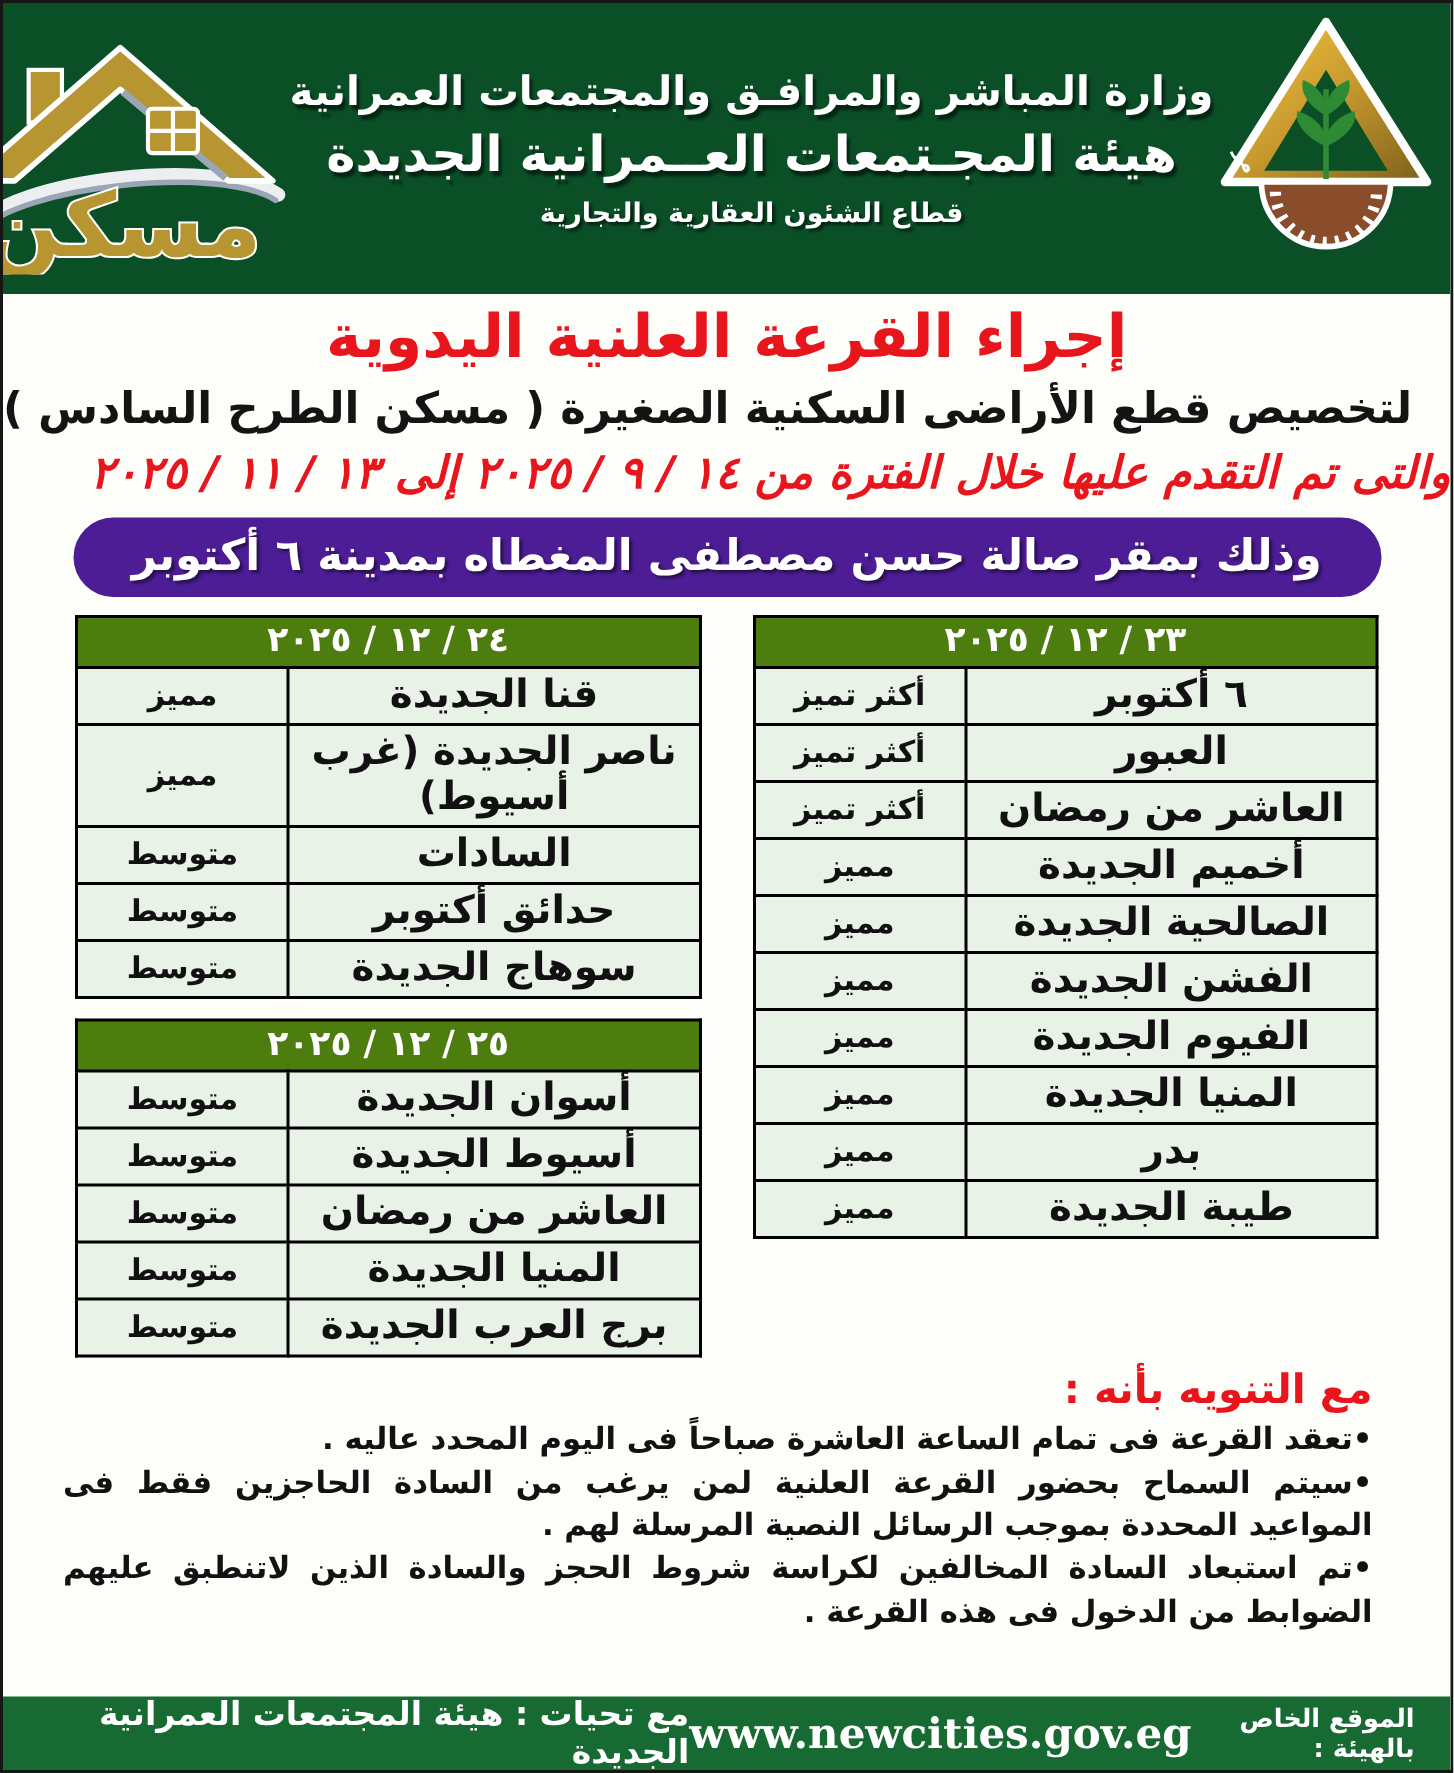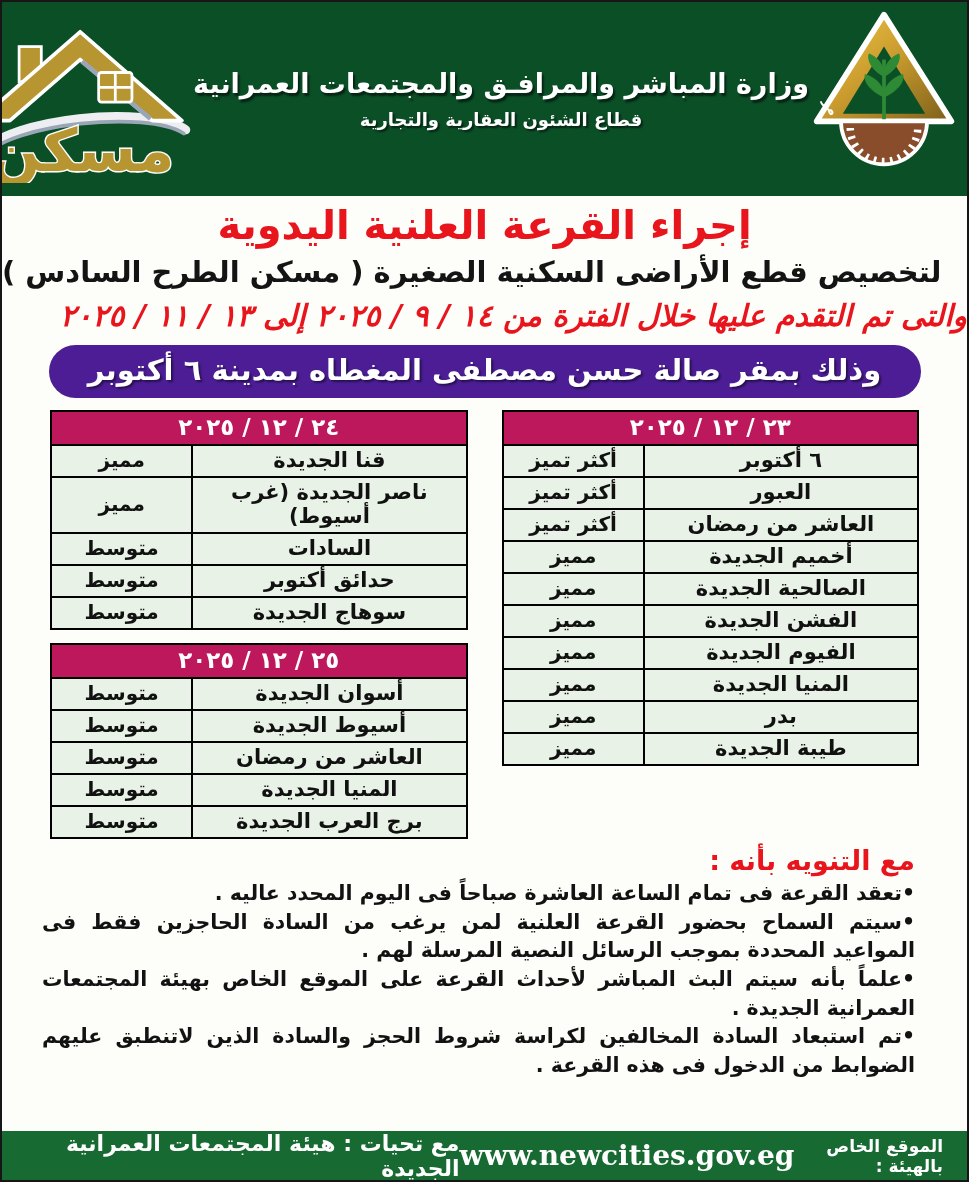--- a/index.html
+++ b/index.html
@@ -59,29 +59,29 @@
     padding: 8px 0 11px;
     text-shadow: 2px 2px 2px rgba(0,0,0,.45);
     flex-shrink: 0;
   }
 
   
   .tables { display: flex; gap: 34px; padding: 12px 48px 0; align-items: flex-start; flex-shrink: 0; }
   .tcol { flex: 1; display: flex; flex-direction: column; gap: 13px; }
   table.sched { width: 100%; border-collapse: collapse; border: 2.5px solid #000; background: #e9f2e6; }
   table.sched th {
-    background: #be185d; color: #fff;
+    background: #4d7c0f; color: #fff;
     font-size: 23px; font-weight: bold;
     padding: 2px 0 4px; border: 2px solid #000;
   }
   table.sched td {
     border: 2px solid #000; font-weight: bold; text-align: center;
     padding: 2px 6px 4px; color: #111;
   }
-  td.city { width: 66%; font-size: 21px; }
+  td.city { width: 66%; font-size: 26px; }
   td.tier { width: 34%; font-size: 20px; }
 
   
   .notes { padding: 6px 52px 0 40px; }
   .notes-heading { color: #e8151d; font-size: 27px; font-weight: bold; }
   .notes ul { list-style: none; margin: 3px 0 0; padding: 0; }
   .notes li {
     font-size: 20.5px; font-weight: bold; color: #121212;
     line-height: 1.4; text-align: justify;
   }
@@ -129,20 +129,21 @@
         <path d="M44,127 A36,36 0 0 0 116,127" fill="none" stroke="#ffffff" stroke-width="8" stroke-dasharray="3,6"></path>
         <path id="curvetext" d="M16,100 A68,68 0 0 0 144,100" fill="none"></path>
         <text font-size="15" font-weight="bold" fill="#ffffff" font-family="'DejaVu Sans', sans-serif">
           <textPath href="#curvetext" startOffset="10%">مراكز حضارية جديدة</textPath>
         </text>
       </svg>
     </div>
 
     <div class="masthead-text">
       <div class="mh1">وزارة المباشر والمرافـق والمجتمعات العمرانية</div>
+      <div class="mh2">هيئة المجـتمعات العــمرانية الجديدة</div>
       <div class="mh3">قطاع الشئون العقارية والتجارية</div>
     </div>
 
     <div class="logo-box">
       <svg width="222" height="172" viewBox="0 0 240 185">
         <path d="M14,152 C40,116 190,100 232,128" fill="none" stroke="#eceef2" stroke-width="10" stroke-linecap="round"></path>
         <path d="M16,155 C44,122 190,106 230,132" fill="none" stroke="#9aa6b5" stroke-width="4" stroke-linecap="round"></path>
         <rect x="52" y="38" width="24" height="38" fill="#b79530" stroke="#ffffff" stroke-width="3"></rect>
         <path d="M8,118 L118,22 L228,118 L196,118 L118,52 L42,118 Z" fill="#b79530" stroke="#ffffff" stroke-width="4" stroke-linejoin="round"></path>
         <path d="M120,54 L194,116" stroke="#9aa6b5" stroke-width="5" fill="none"></path>
@@ -275,21 +276,20 @@
         </tbody>
       </table>
     </div>
   </section>
 
   <section class="notes">
     <div class="notes-heading">مع التنويه بأنه :</div>
     <ul>
       <li>تعقد القرعة فى تمام الساعة العاشرة صباحاً فى اليوم المحدد عاليه .</li>
       <li>سيتم السماح بحضور القرعة العلنية لمن يرغب من السادة الحاجزين فقط فى المواعيد المحددة بموجب الرسائل النصية المرسلة لهم .</li>
-      <li>علماً بأنه سيتم البث المباشر لأحداث القرعة على الموقع الخاص بهيئة المجتمعات العمرانية الجديدة .</li>
       <li>تم استبعاد السادة المخالفين لكراسة شروط الحجز والسادة الذين لاتنطبق عليهم الضوابط من الدخول فى هذه القرعة .</li>
     </ul>
   </section>
 
   <footer class="footer">
     <div class="site">
       <span class="site-label">الموقع الخاص بالهيئة :</span>
       <span class="site-url">www.newcities.gov.eg</span>
     </div>
     <div class="greeting">مع تحيات : هيئة المجتمعات العمرانية الجديدة</div>

